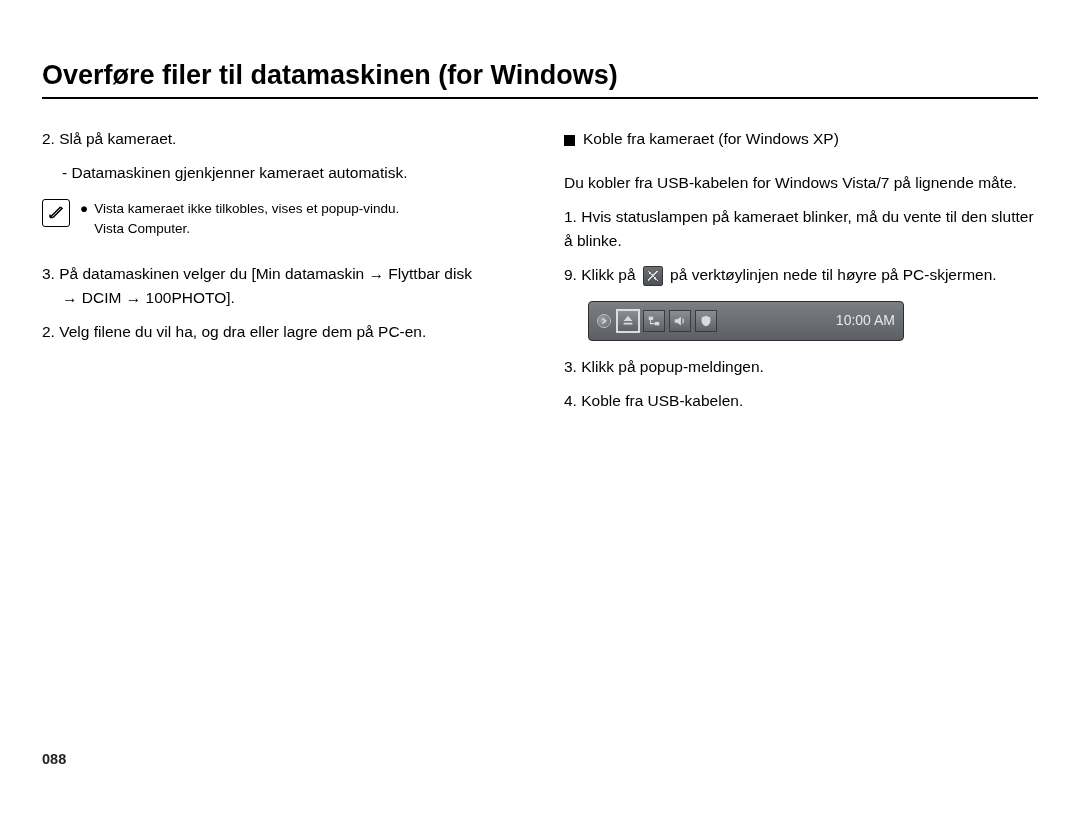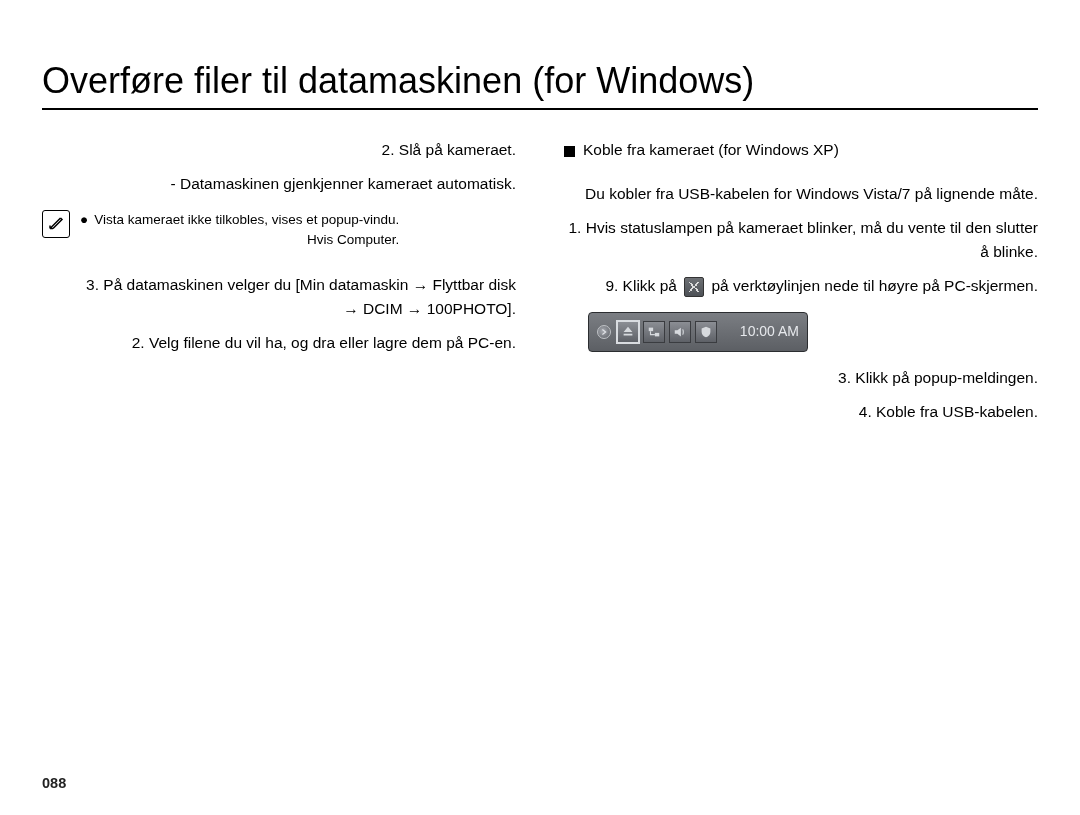--- a/index.html
+++ b/index.html
@@ -7,33 +7,32 @@
     width: 1080px; height: 815px;
     background: #fff;
     font-family: Arial, Helvetica, sans-serif;
     color: #000;
     position: relative;
   }
   .page {
     padding: 60px 42px 0 42px;
   }
   .title {
-    font-size: 36px;
-    font-weight: normal;
+    font-size: 27px;
+    font-weight: bold;
     margin-bottom: 6px;
   }
   .rule {
     border: none;
     border-top: 2px solid #000;
     margin-bottom: 28px;
   }
   .cols {
     display: flex;
     gap: 48px;
-    text-align: right;
   }
   .col {
     flex: 1;
     font-size: 15.5px;
     line-height: 1.55;
   }
   .li { margin-bottom: 10px; }
   .sub { padding-left: 20px; margin-bottom: 10px; }
   .notebox {
     display: flex;
@@ -73,21 +72,21 @@
     position:relative;
   }
   .inline-icon::after{
     content:""; position:absolute; inset:4px;
     background:
       linear-gradient(45deg, transparent 45%, #ddd 45%, #ddd 55%, transparent 55%),
       linear-gradient(-45deg, transparent 45%, #ddd 45%, #ddd 55%, transparent 55%);
   }
   .tray {
     margin: 14px 0 14px 24px;
-    width: 220px; height: 40px;
+    width: 316px; height: 40px;
     background: linear-gradient(#7b7e83, #5c5f64);
     border:1px solid #2b2d30;
     border-radius: 4px;
     display:flex; align-items:center;
     padding: 4px 8px;
     gap:4px;
     position:relative;
   }
   .tray .chev{
     width:14px;height:14px;border:1px solid #bfc2c6;border-radius:50%;
@@ -106,21 +105,21 @@
   .tray .ticon svg{width:14px;height:14px;fill:#d7dade;}
   .tray .clock{
     margin-left:auto;
     color:#e6e8ec;
     font-size:14px;
     font-family: "Segoe UI", Arial, sans-serif;
   }
   .pagenum {
     position:absolute;
     left: 42px;
-    bottom: 24px;
+    bottom: 48px;
     font-size: 14.5px;
     font-weight: bold;
     color:#222;
     margin-top:25px;
   }
 </style>
 </head>
 <body>
 
 <div class="page">
@@ -137,21 +136,21 @@
         <div class="note-icon">
           <svg viewBox="0 0 24 24">
               <path fill="none" stroke="#000" stroke-width="2" d="M4 18 L18 4 M4 18 L4 14 M4 18 L8 18 M18 4 L20 6 L8 18"></path>
             </svg>
         </div>
         <div class="note-body">
           <div class="bullet">
             <span>●</span>
             <div>
               <span>Vista kameraet ikke tilkobles, vises et popup-vindu.</span><br>
-              <span>Hvis </span><span class="bold-inline">Computer</span><span>.</span>
+              <span>Vista </span><span class="bold-inline">Computer</span><span>.</span>
             </div>
           </div>
         </div>
       </div>
 
       <div class="li">
         <span>3. På datamaskinen velger du </span><span class="bold-inline">[Min datamaskin → Flyttbar disk</span><br>
         <span class="bold-inline" style="padding-left:20px">→ DCIM → 100PHOTO]</span><span>.</span>
       </div>
 

